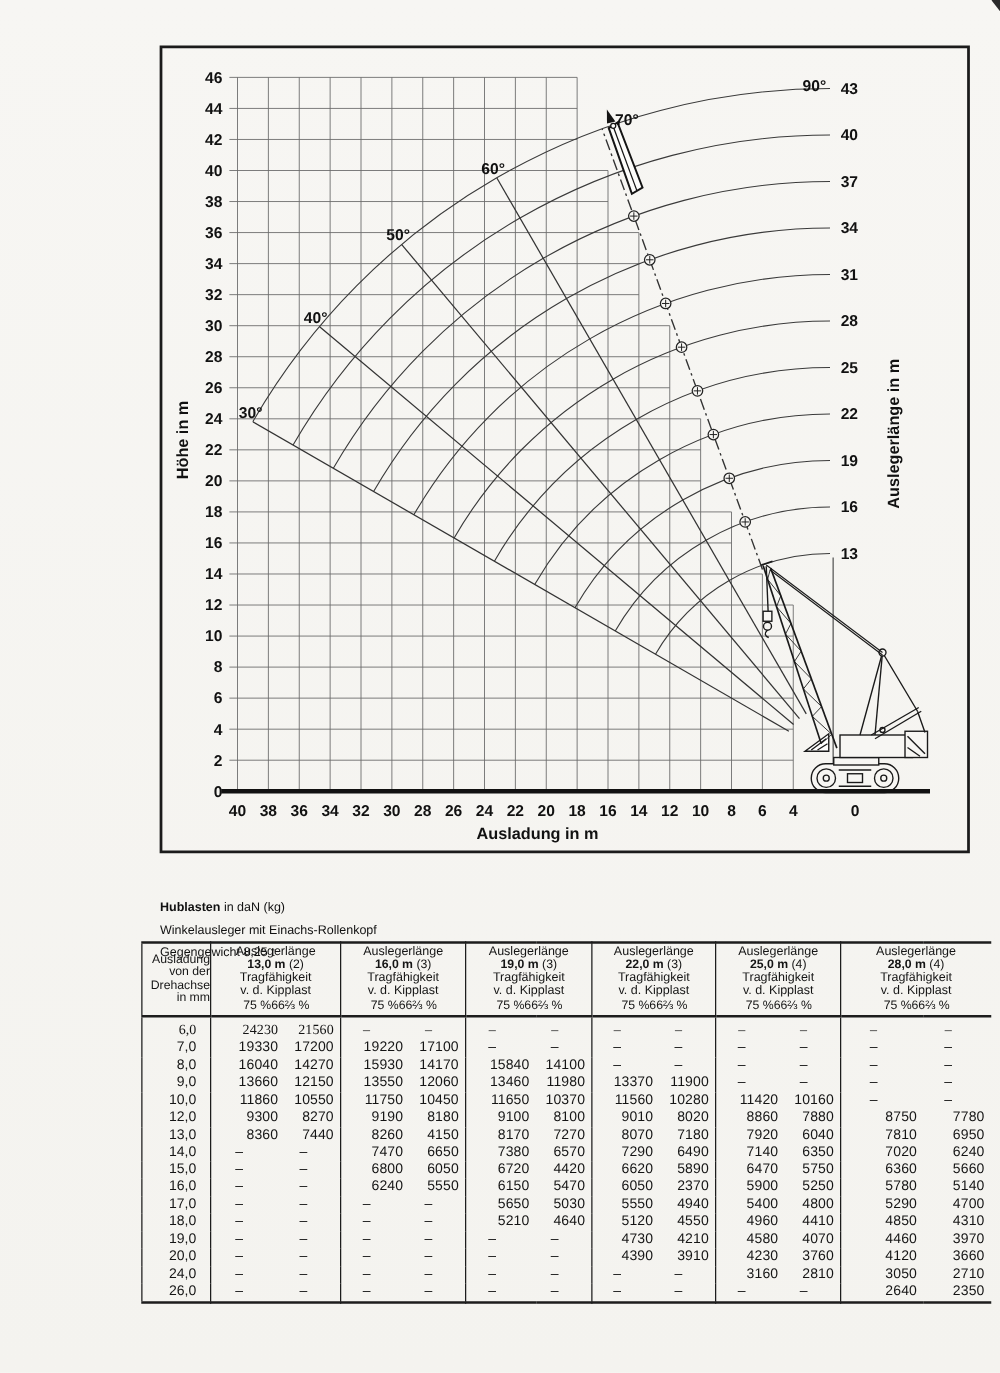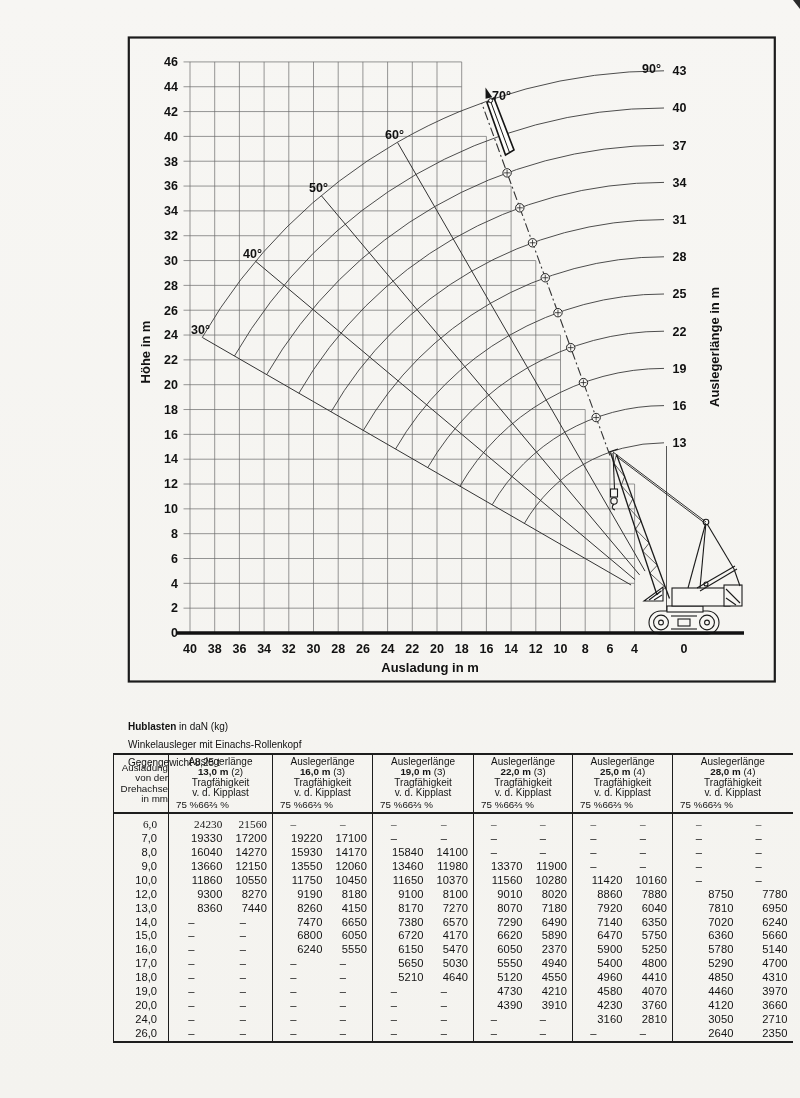--- a/index.html
+++ b/index.html
@@ -19,21 +19,21 @@
   .notes b{font-weight:bold;}
   
   .loads{position:absolute;left:113px;top:753px;}
   table{border-collapse:collapse;table-layout:fixed;width:679px;
         border-top:2px solid #1d1d1d;border-bottom:2px solid #1d1d1d;border-left:1.4px solid #1d1d1d;}
   thead th{border-bottom:2px solid #1d1d1d;vertical-align:top;padding:2px 0 2px 0;font-weight:normal;}
   th.sep,td.sep{border-left:1.4px solid #1d1d1d;}
   .h1{font-size:10px;line-height:10.3px;text-align:center;white-space:nowrap;}
   .h2{font-size:9.8px;line-height:10.3px;text-align:center;white-space:nowrap;}
   .h2 b{font-weight:bold;}
-  .pct{display:flex;justify-content:flex-start;font-size:9.8px;line-height:11px;padding:1px 6px 0 7px;}
+  .pct{display:flex;justify-content:center;font-size:9.8px;line-height:11px;padding:1px 6px 0 7px;}
   .rowhdr{font-size:9.8px;line-height:10.3px;text-align:right;padding-top:6px;}
   tbody td{height:13.9px;line-height:13.9px;font-size:11.2px;padding:0;white-space:nowrap;}
   tbody tr:first-child td{padding-top:4px;font-family:Liberation Serif, serif;}
   td.lab{text-align:right;padding-right:11px;}
   td.v{text-align:right;padding-right:5px;letter-spacing:.1px;}
   td.d{text-align:center;padding-right:14px;}
 </style>
 </head>
 <body>
 
@@ -479,21 +479,21 @@
             <td class="v sep">7020</td>
             <td class="v">6240</td>
           </tr>
           <tr>
             <td class="lab">15,0</td>
             <td class="d sep">–</td>
             <td class="d">–</td>
             <td class="v sep">6800</td>
             <td class="v">6050</td>
             <td class="v sep">6720</td>
-            <td class="v">4170</td>
+            <td class="v">4420</td>
             <td class="v sep">6620</td>
             <td class="v">5890</td>
             <td class="v sep">6470</td>
             <td class="v">5750</td>
             <td class="v sep">6360</td>
             <td class="v">5660</td>
           </tr>
           <tr>
             <td class="lab">16,0</td>
             <td class="d sep">–</td>

